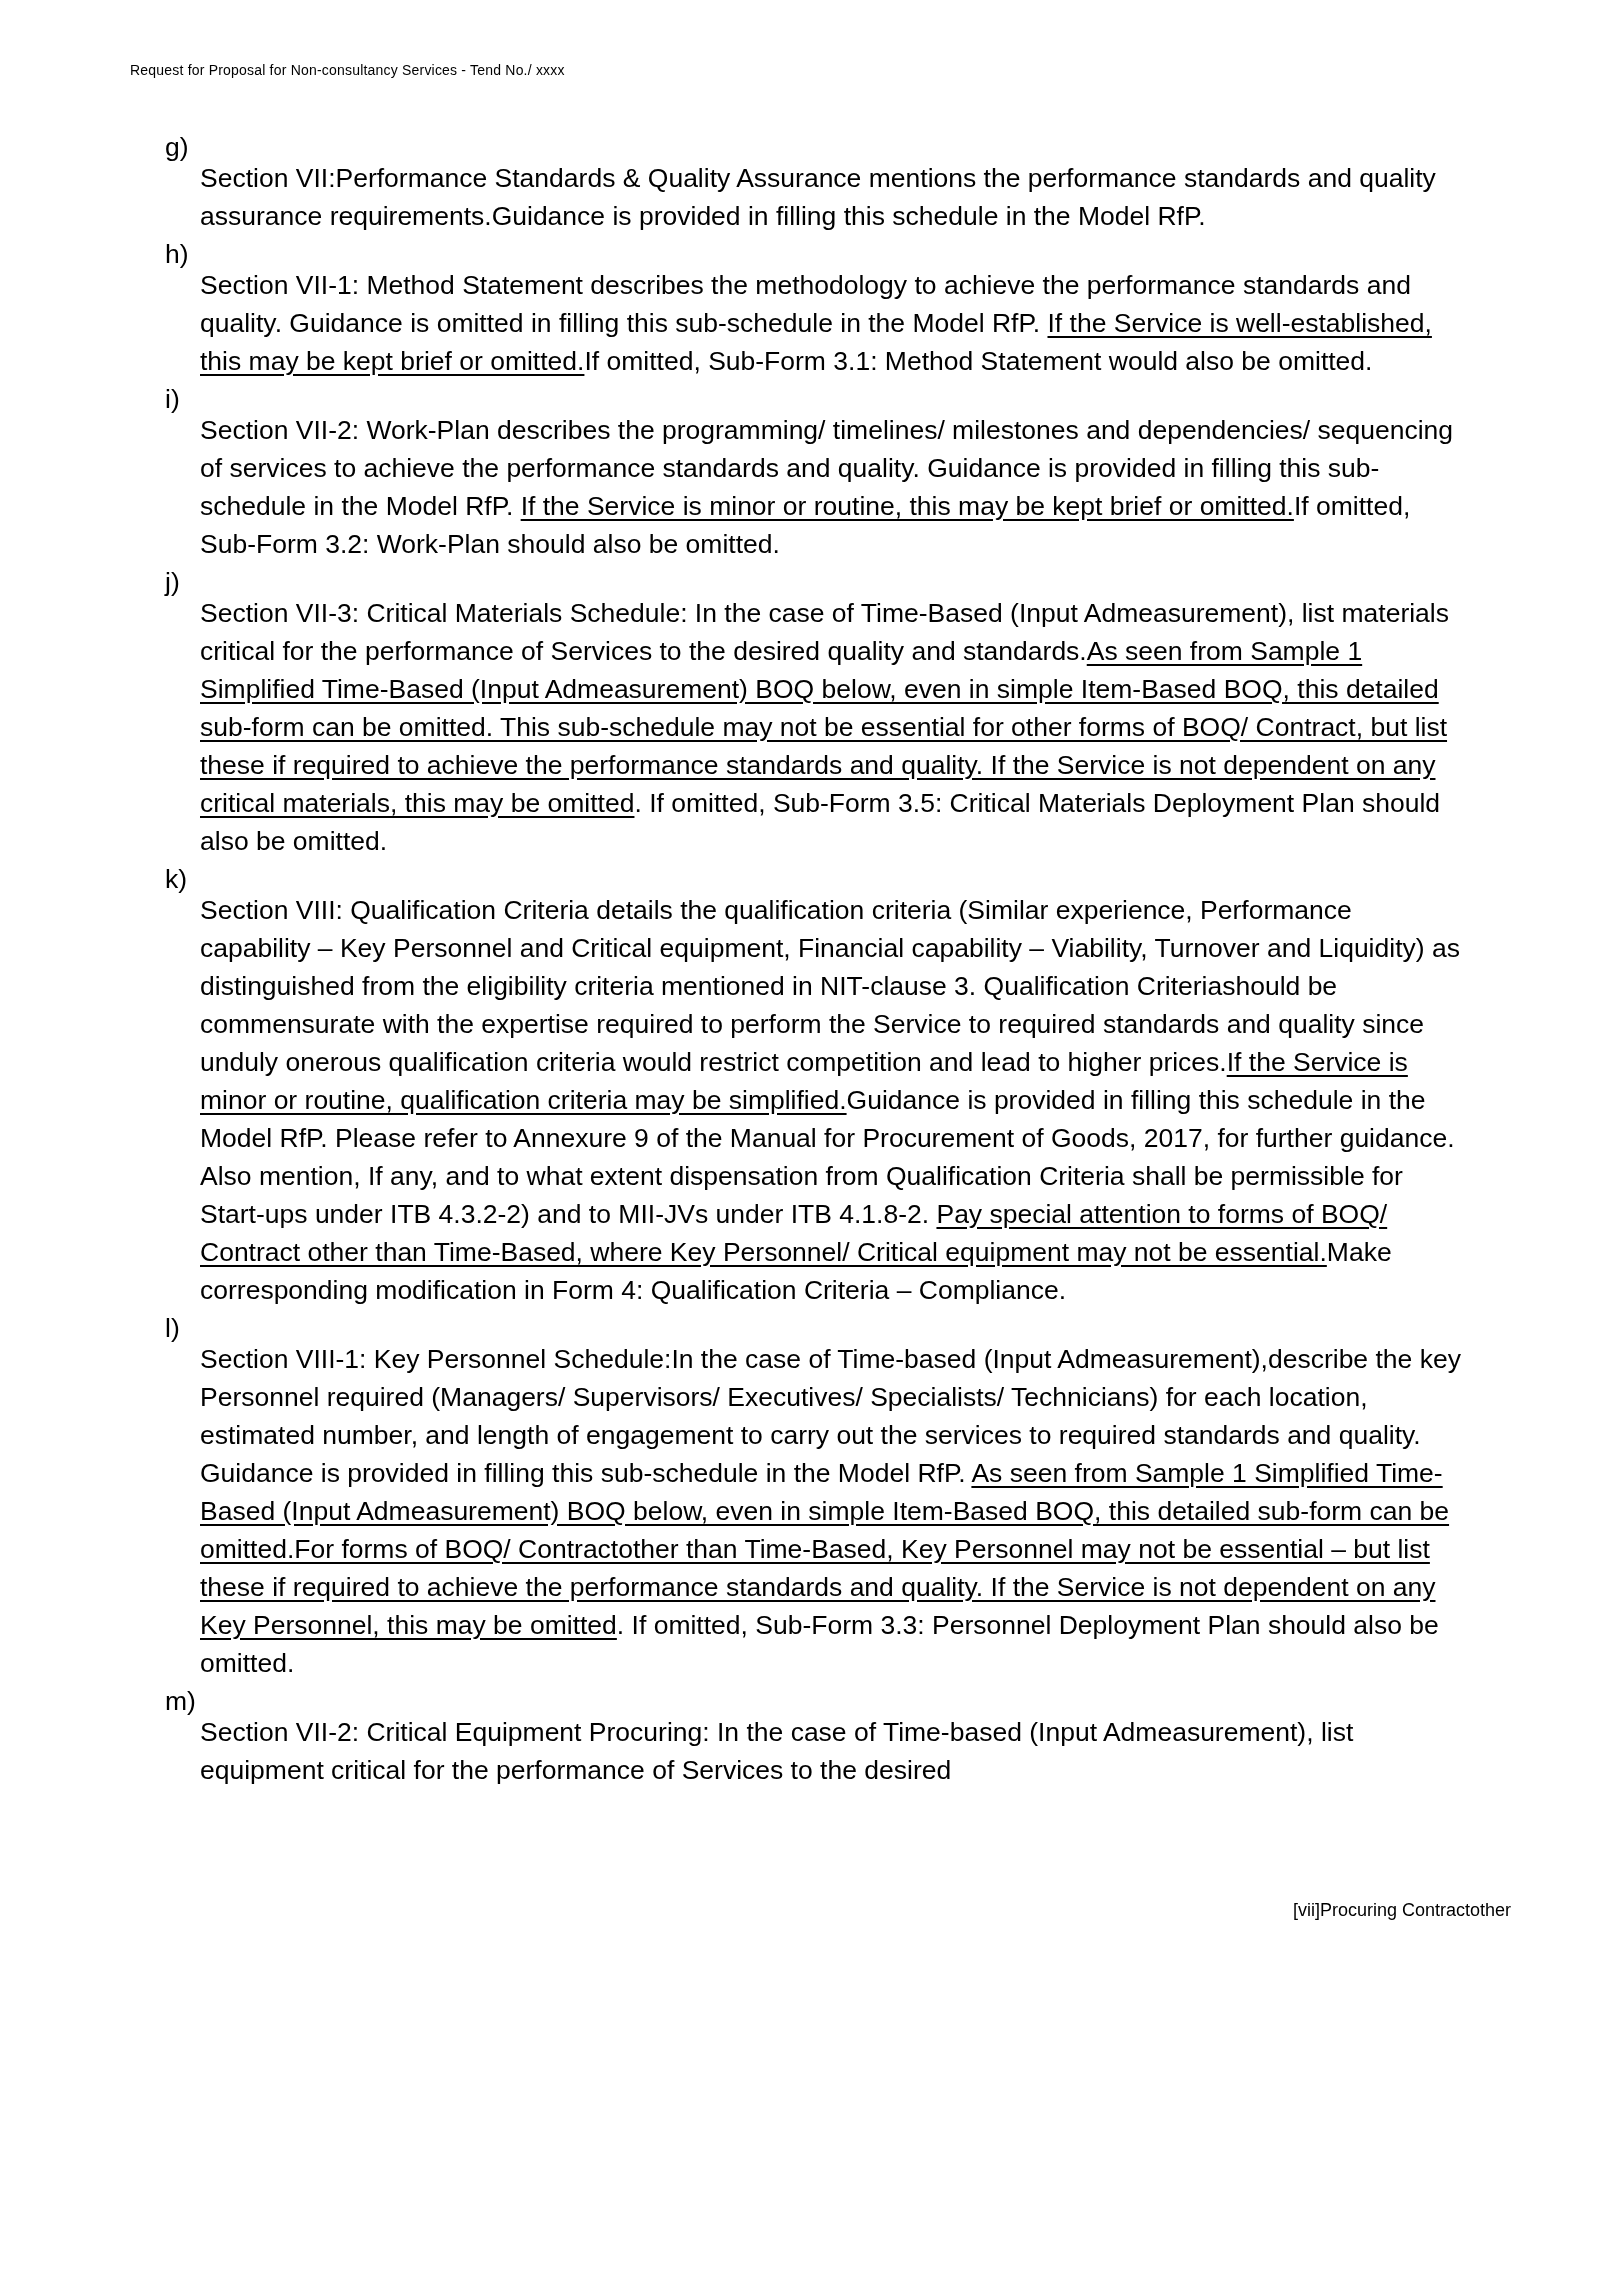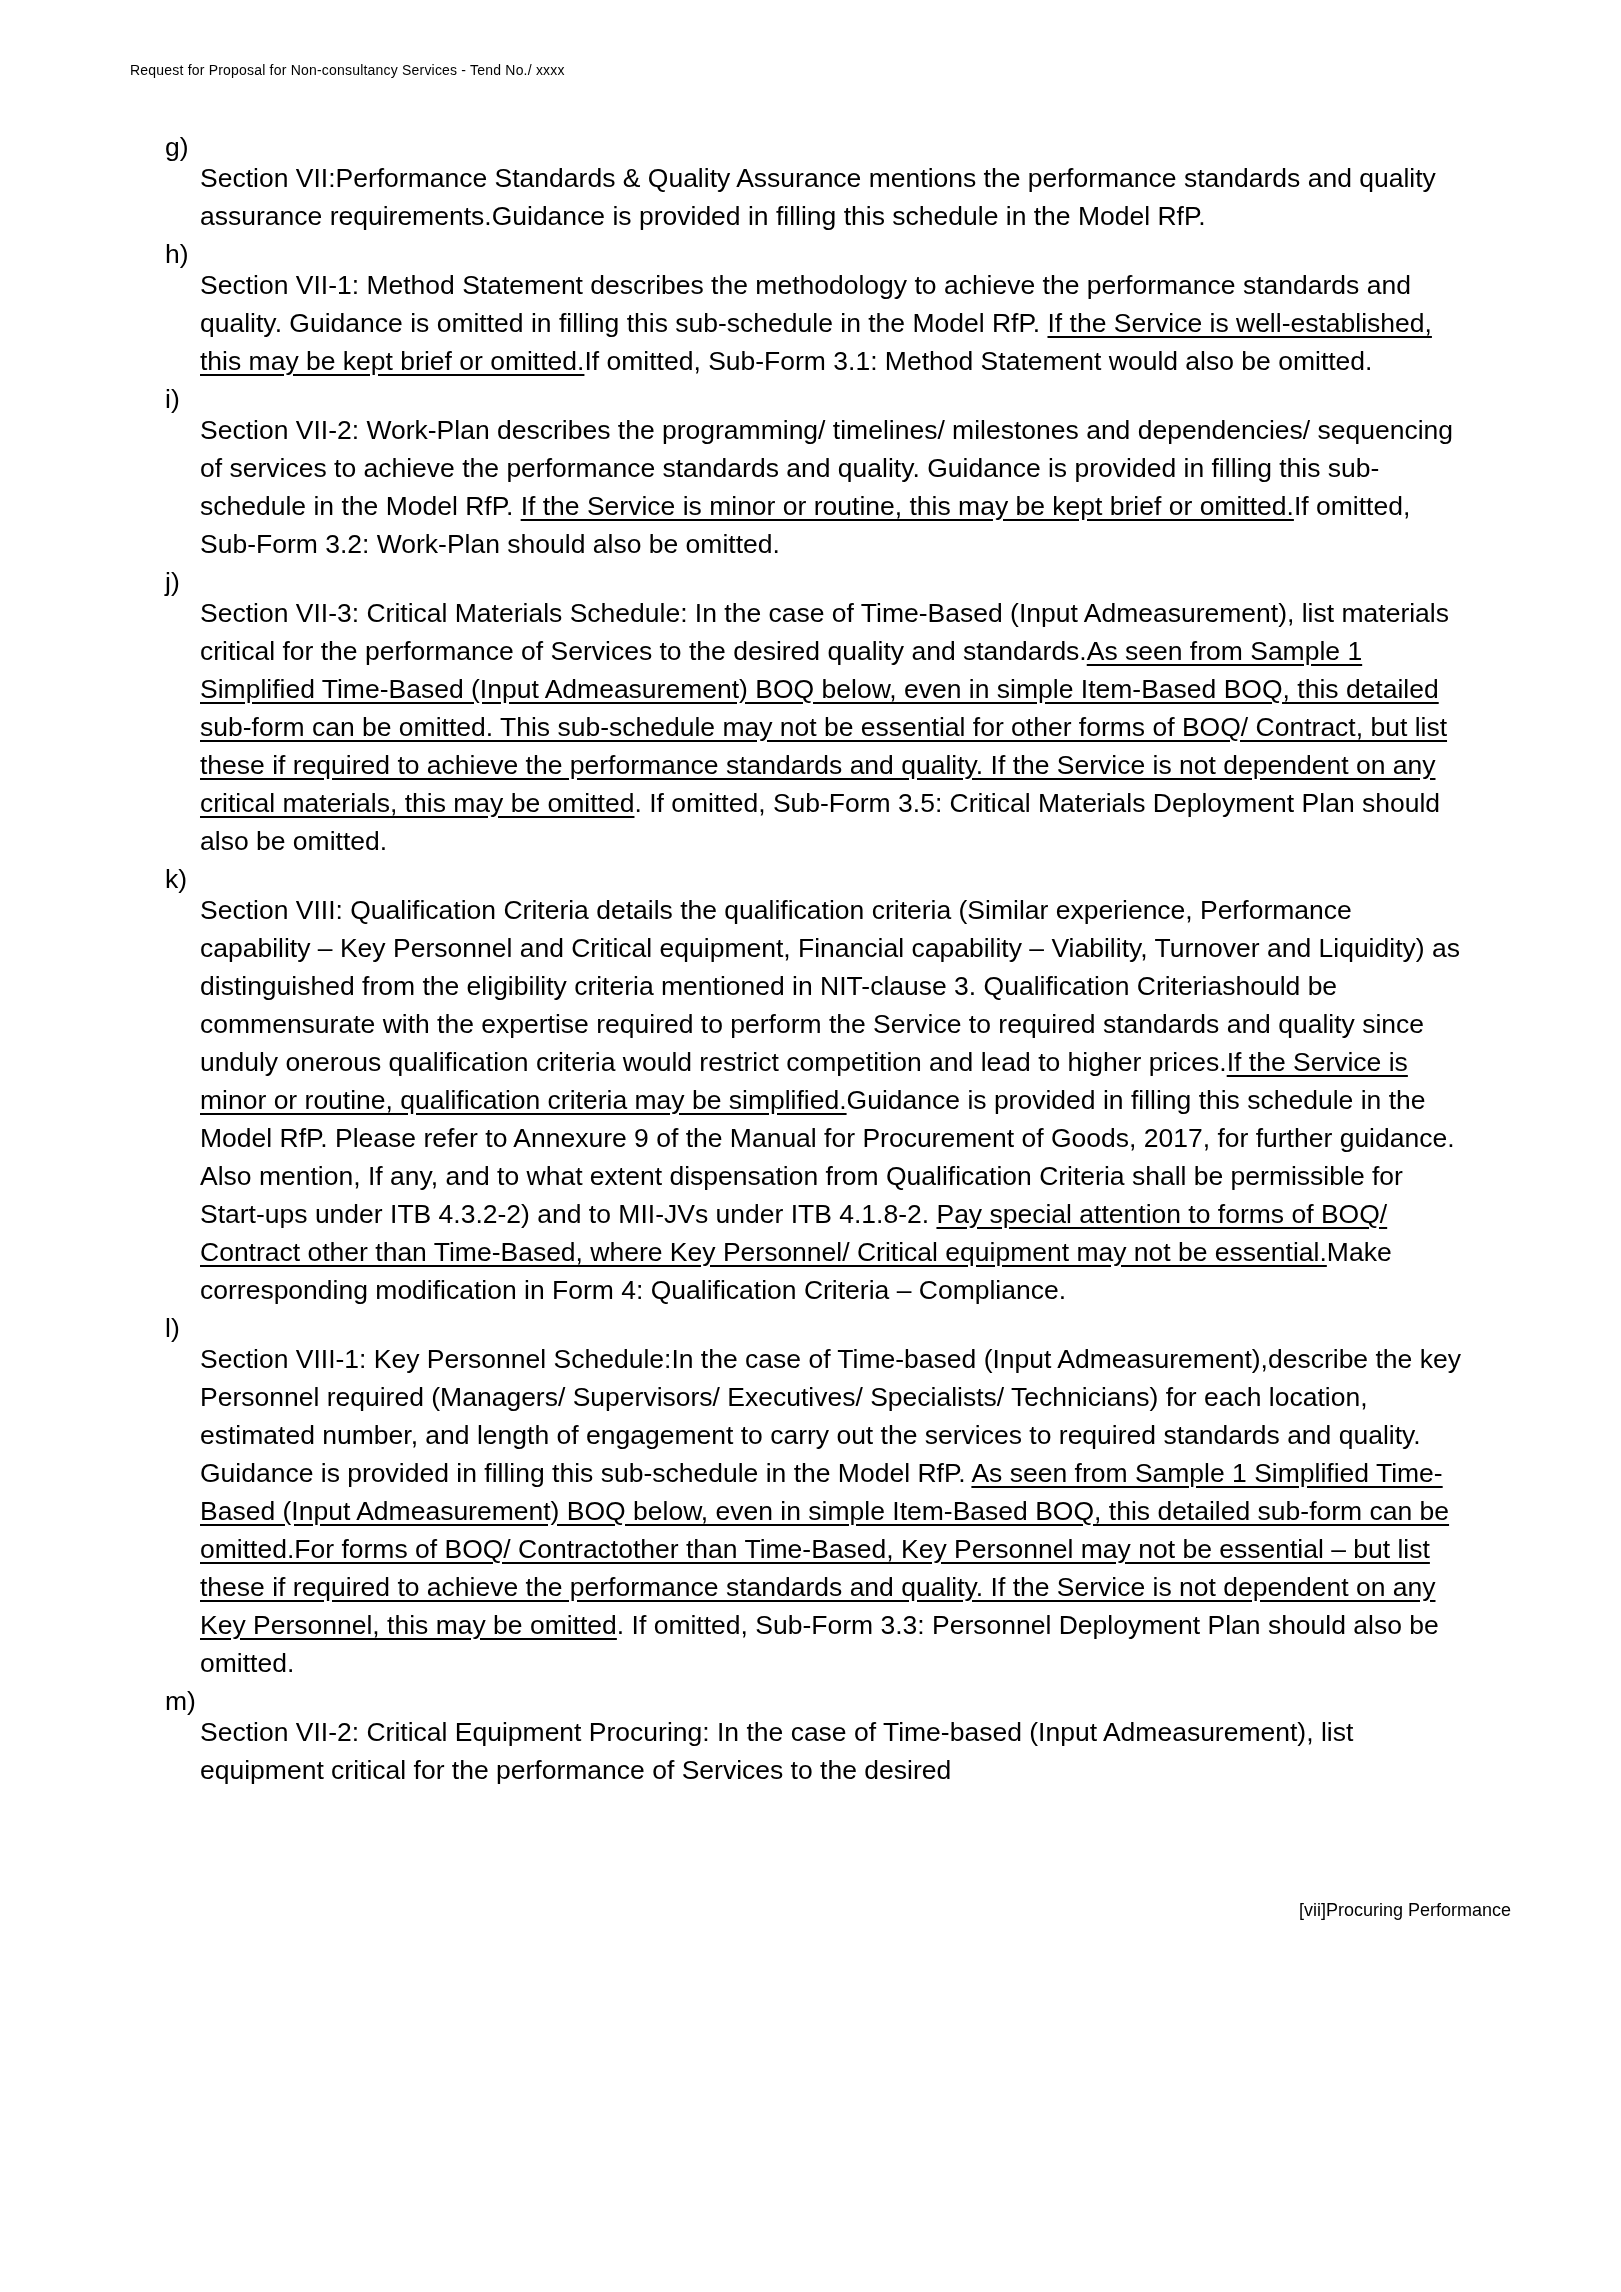--- a/index.html
+++ b/index.html
@@ -85,15 +85,15 @@
       <div class="item-text"><span>Section VIII-1: Key Personnel Schedule:In the case of Time-based (Input Admeasurement),describe the key Personnel required (Managers/ Supervisors/ Executives/ Specialists/ Technicians) for each location, estimated number, and length of engagement to carry out the services to required standards and quality. Guidance is provided in filling this sub-schedule in the Model RfP. </span><span class="u">As seen from Sample 1 Simplified Time-Based (Input Admeasurement) BOQ below, even in simple Item-Based BOQ, this detailed sub-form can be omitted.For forms of BOQ/ Contractother than Time-Based, Key Personnel may not be essential – but list these if required to achieve the performance standards and quality. If the Service is not dependent on any Key Personnel, this may be omitted</span><span>. If omitted, Sub-Form 3.3: Personnel Deployment Plan should also be omitted.</span></div>
     </div>
     <div class="list-item">
       <span class="marker">m)</span>
       <div class="item-text"><span>Section VII-2: Critical Equipment Procuring: In the case of Time-based (Input Admeasurement), list equipment critical for the performance of Services to the desired</span></div>
     </div>
   </div>
 
 <div class="page-footer">
   <span>[vii]</span>
-  <span>Procuring Performance</span>
+  <span>Procuring Contractother</span>
 </div>
 
 
 </body></html>

